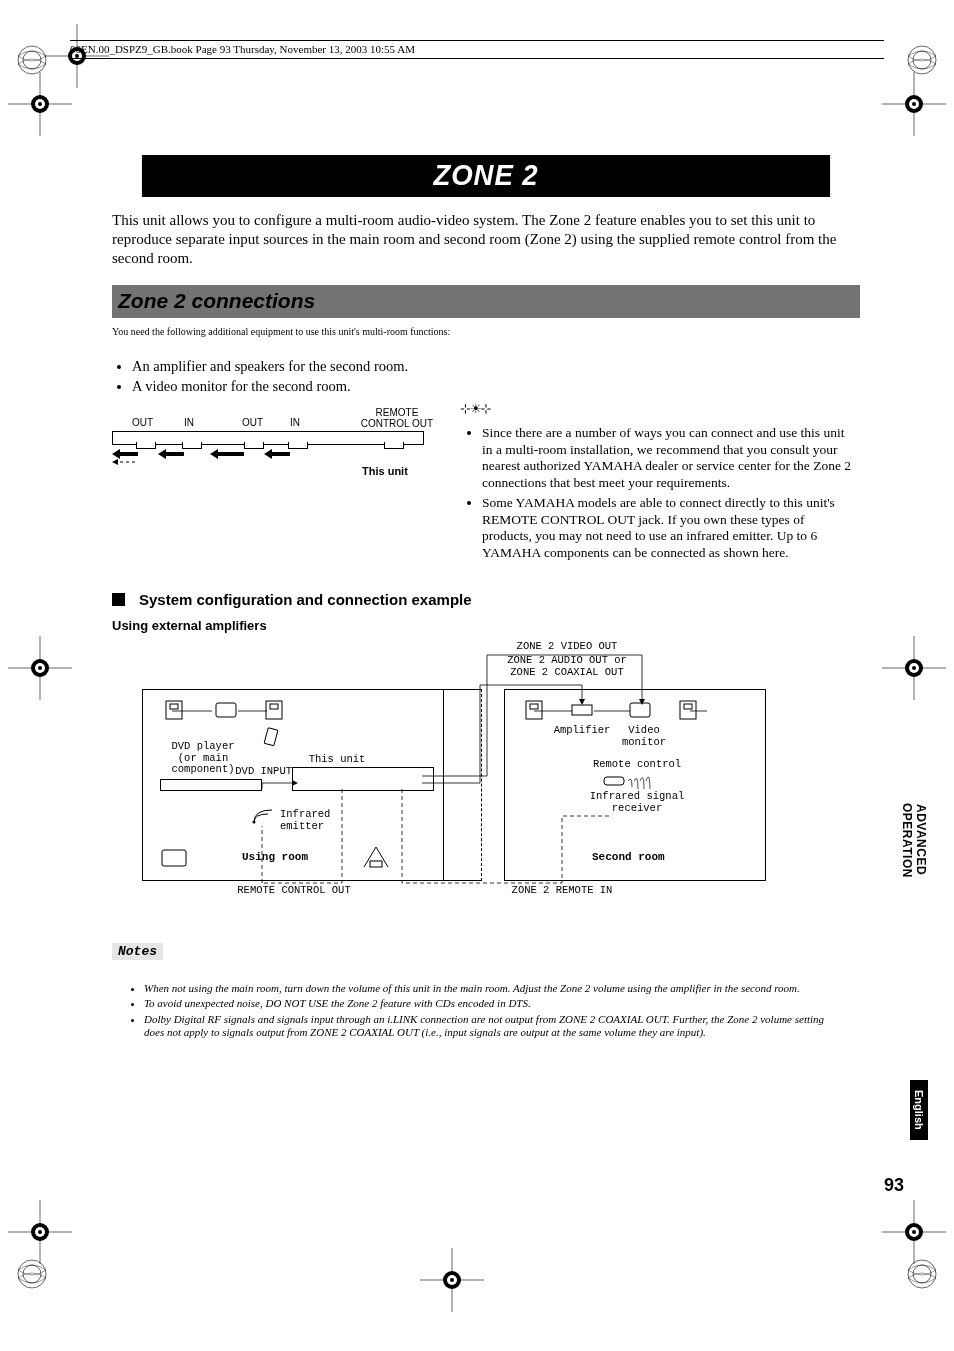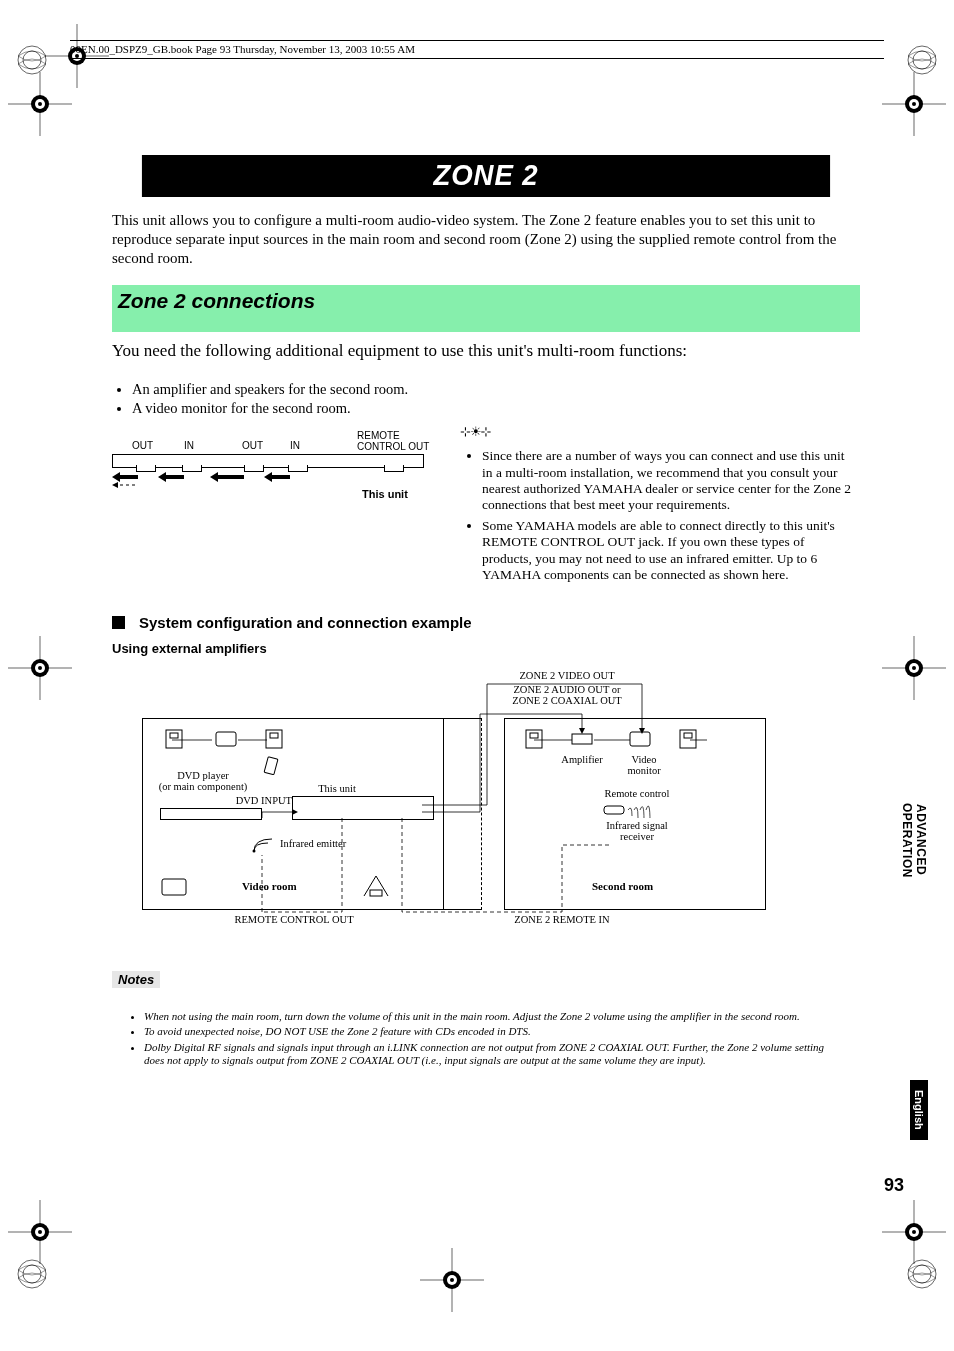--- a/index.html
+++ b/index.html
@@ -59,30 +59,30 @@
     margin-bottom: 14px;
     transform: scaleX(0.92);
     transform-origin: center;
   }
   .intro {
     font-size: 15px;
     line-height: 1.25;
     margin-bottom: 18px;
   }
   .section-head {
-    background: #86efac;
+    background: #737373;
     font-family: Arial, Helvetica, sans-serif;
     font-weight: bold;
     font-style: italic;
     font-size: 21px;
-    padding: 4px 6px 19px;
+    padding: 4px 6px 5px;
     margin-bottom: 8px;
   }
   .body-text {
-    font-size: 17px;
+    font-size: 10px;
     line-height: 1.25;
   }
   ul.bullets {
     margin: 18px 0 6px 0;
     padding-left: 20px;
     font-size: 14.5px;
     line-height: 1.3;
   }
   ul.bullets li { margin-bottom: 1px; }
   .two-col {
@@ -114,21 +114,21 @@
     height: 6px;
     border: 1px solid #000;
     border-top: none;
     background: #fff;
   }
   .diag1-label {
     position: absolute;
     font-family: Arial, Helvetica, sans-serif;
     font-size: 10px;
     top: 10px;
-    text-align: left;
+    text-align: center;
   }
   .diag1-arrow {
     position: absolute;
     top: 42px;
   }
   .diag1-this {
     position: absolute;
     font-family: Arial, Helvetica, sans-serif;
     font-weight: bold;
     font-size: 11px;
@@ -163,41 +163,41 @@
     background: #000;
     display: inline-block;
   }
   .sub-sub {
     font-family: Arial, Helvetica, sans-serif;
     font-weight: bold;
     font-size: 13px;
     margin-bottom: 0;
   }
   .diagram2 {
-    margin-top: 14px;
+    margin-top: 8px;
     margin-bottom: 20px;
     height: 280px;
     position: relative;
-    font-family: Liberation Serif, serif;
+    font-family: Liberation Mono, monospace;
     font-size: 10.5px;
   }
   .room-box {
     position: absolute;
     border: 1px solid #000;
     background: #fff;
   }
   .room-lbl {
     position: absolute;
     font-weight: bold;
     font-size: 11px;
   }
   .notes-head {
     display: inline-block;
     background: #e6e6e6;
-    font-family: Liberation Sans, sans-serif;
+    font-family: Liberation Mono, monospace;
     font-style: italic;
     font-weight: bold;
     font-size: 13px;
     padding: 1px 6px;
     margin-bottom: 6px;
   }
   ul.notes {
     margin: 16px;
     padding-left: 16px;
     font-size: 11px;
@@ -432,21 +432,21 @@
       <svg style="position:absolute;left:136px;top:163px" width="30" height="20">
           <path d="M6 18 Q6 6 24 6" fill="none" stroke="#000"></path>
           <path d="M6 18 Q6 10 20 10" fill="none" stroke="#000"></path>
           <circle cx="6" cy="18" r="1.5" fill="#000"></circle>
         </svg>
       <div class="dlabel" style="left:168px;top:168px;width:100px;text-align:left">Infrared emitter</div>
 
       <svg style="position:absolute;left:48px;top:205px" width="30" height="22">
           <rect x="2" y="4" width="24" height="16" rx="2" fill="none" stroke="#000"></rect>
         </svg>
-      <div class="room-lbl" style="left:130px;top:210px">Video room</div>
+      <div class="room-lbl" style="left:130px;top:210px">Using room</div>
       <svg style="position:absolute;left:250px;top:200px" width="30" height="28">
           <path d="M2 26 L14 6 L26 26" fill="none" stroke="#000"></path>
           <rect x="8" y="20" width="12" height="6" fill="none" stroke="#000"></rect>
         </svg>
 
       <div class="dlabel" style="left:92px;top:244px;width:180px">REMOTE CONTROL OUT</div>
 
       <svg style="position:absolute;left:410px;top:58px" width="24" height="22">
           <rect x="4" y="2" width="16" height="18" fill="none" stroke="#000"></rect>
           <rect x="8" y="5" width="8" height="5" fill="none" stroke="#000"></rect>

